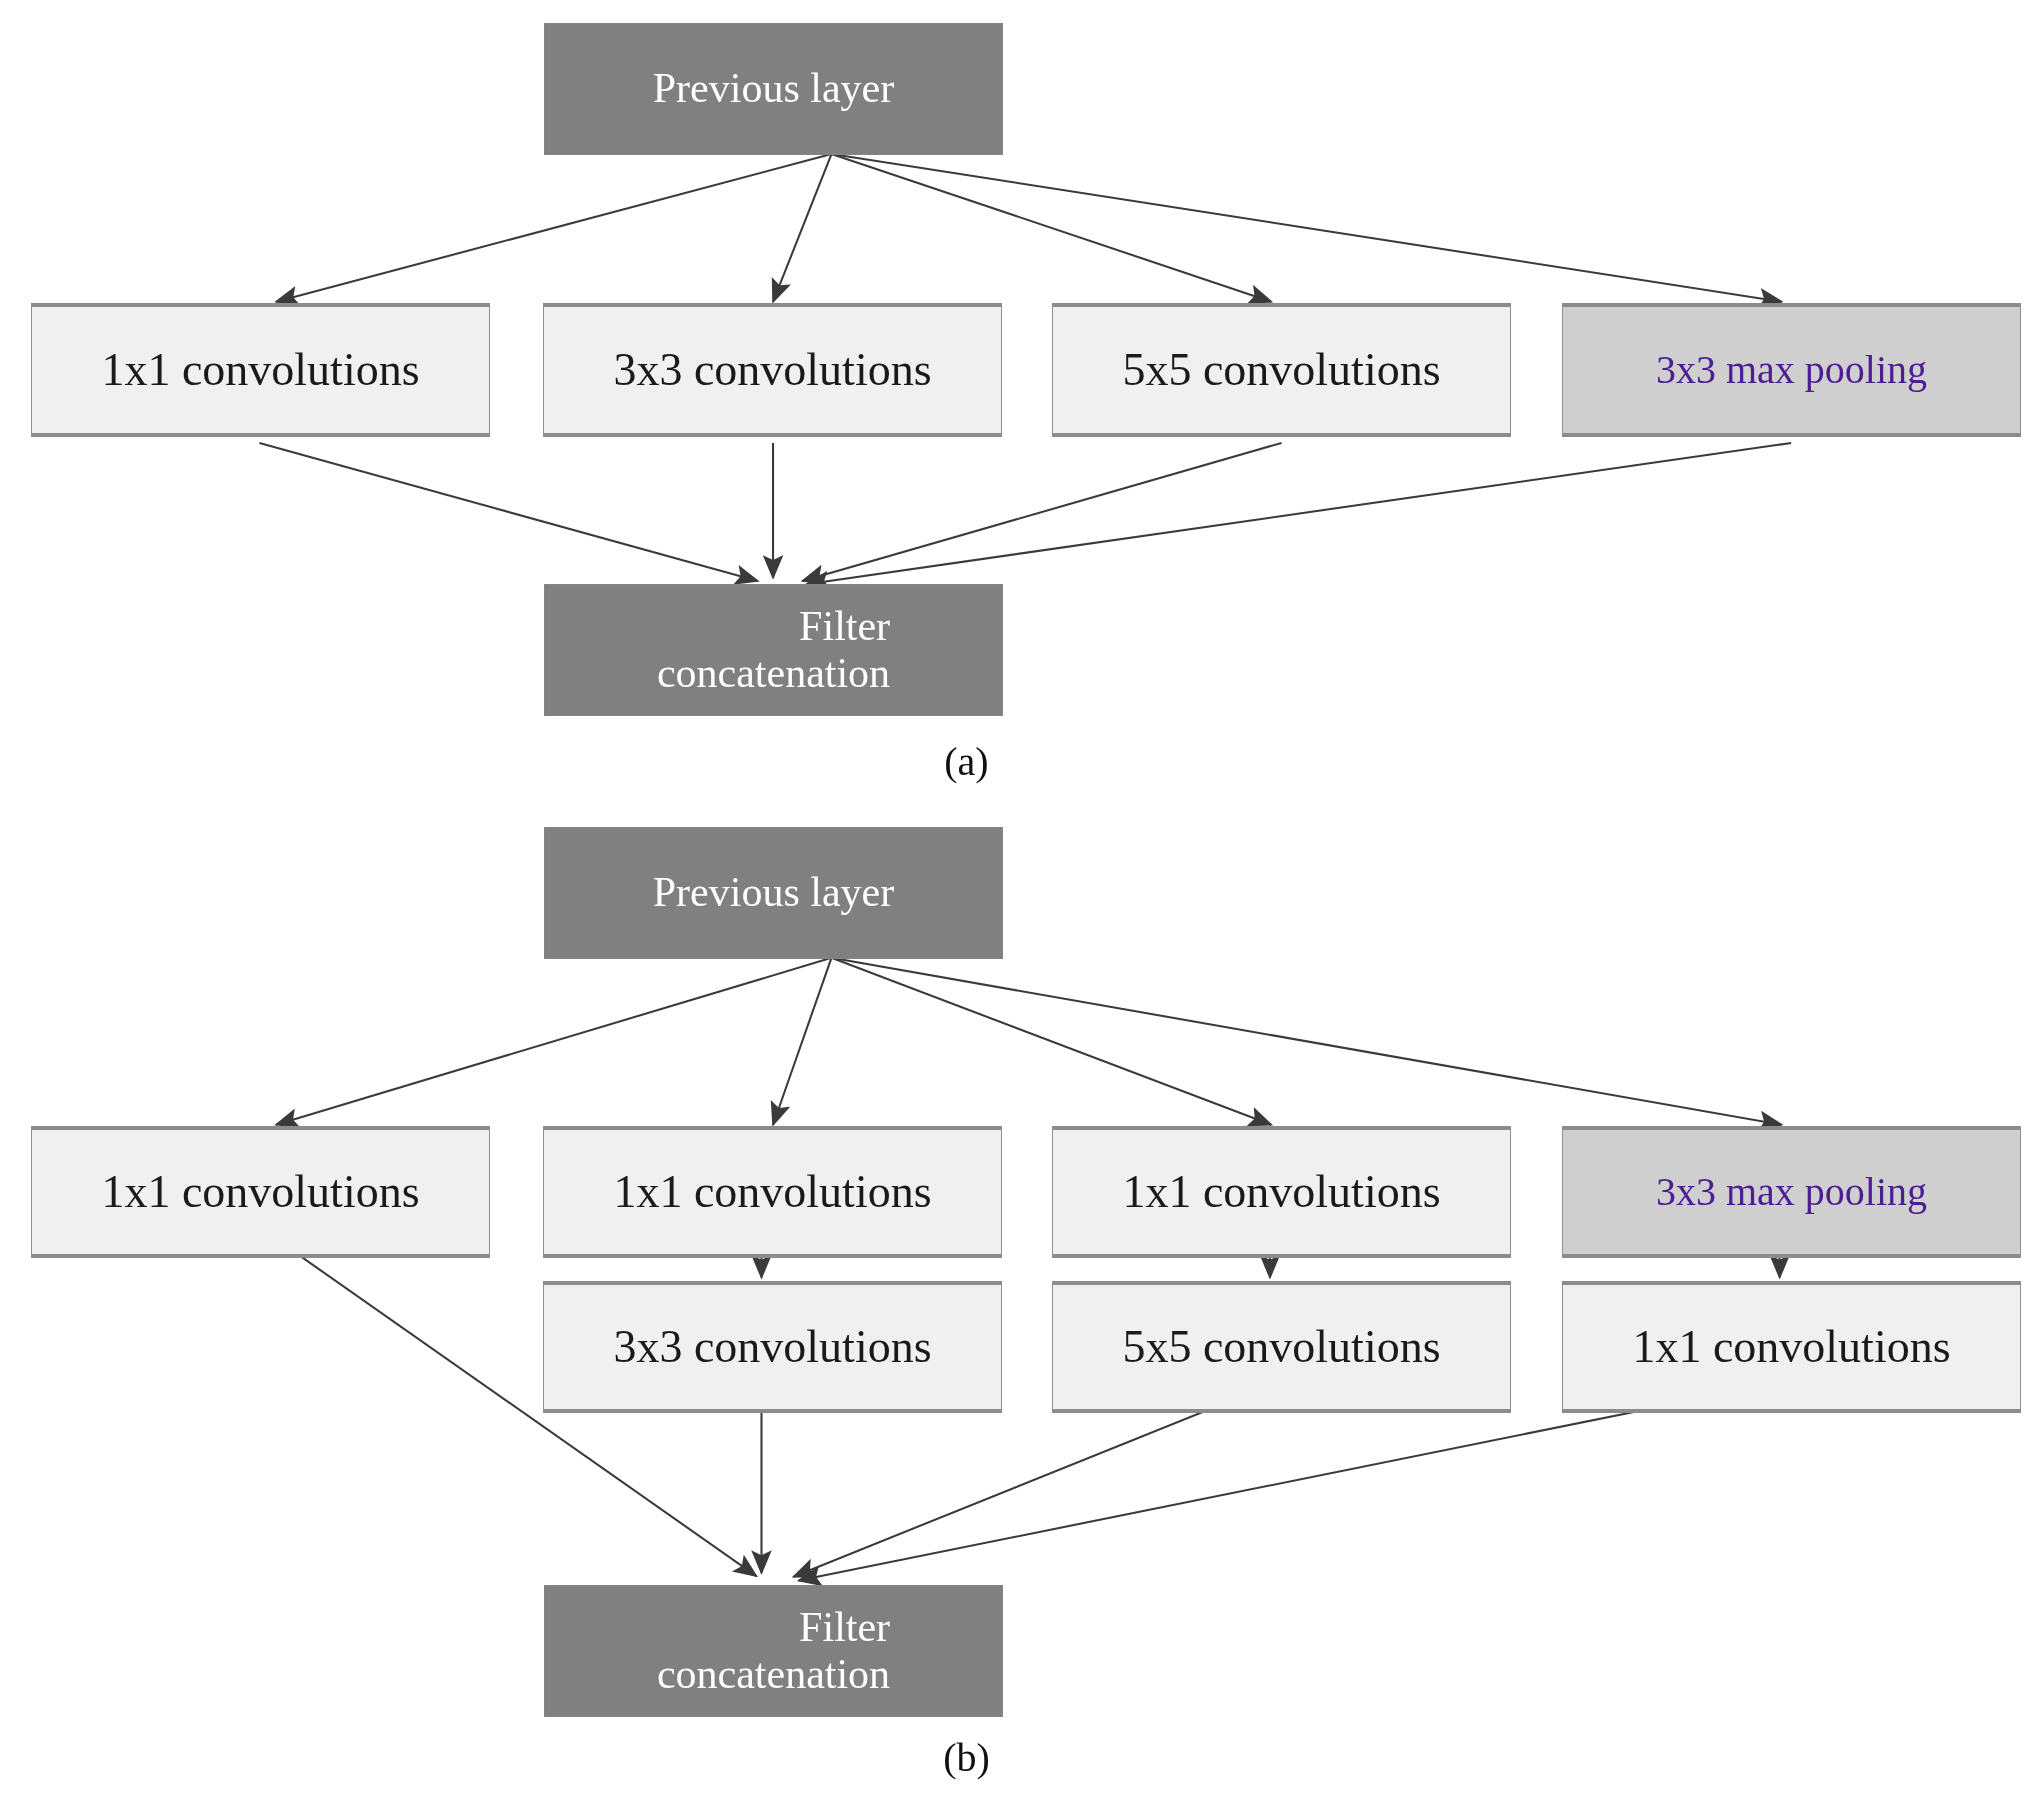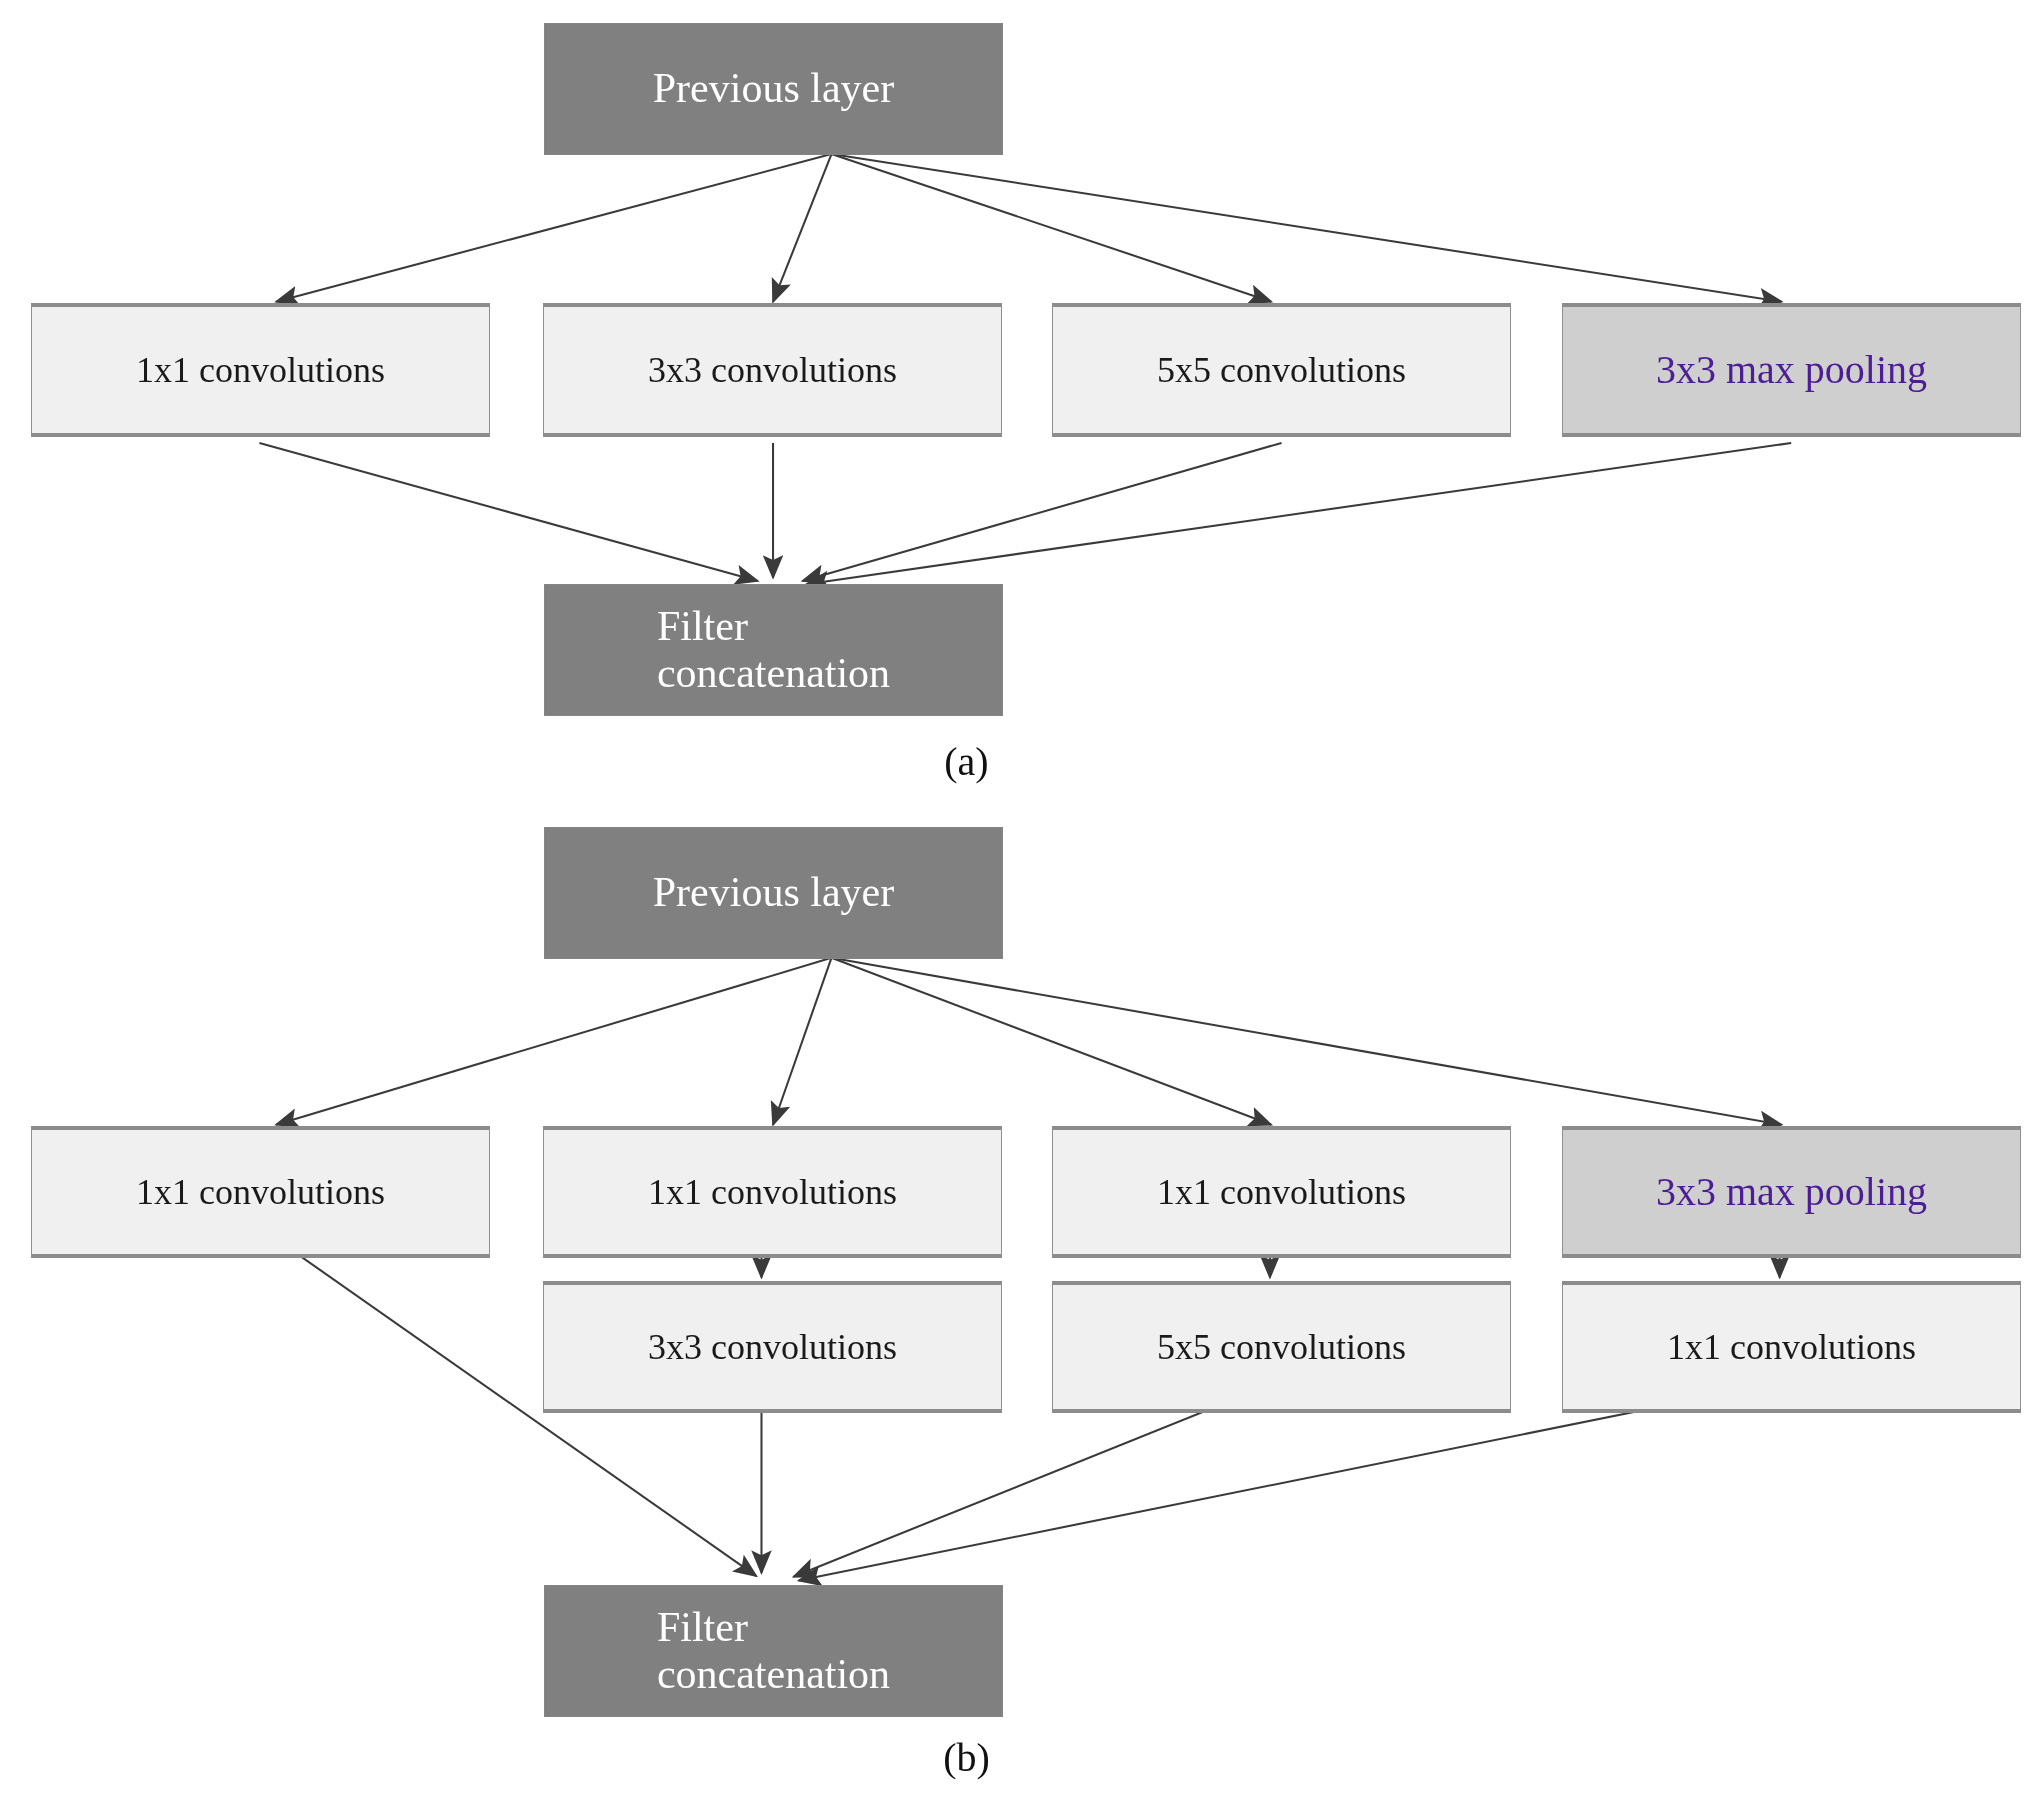--- a/index.html
+++ b/index.html
@@ -21,37 +21,37 @@
     top: 0;
     width: 2025px;
     height: 1811px;
   }
   .node-box {
     position: absolute;
     box-sizing: border-box;
     display: flex;
     align-items: center;
     justify-content: center;
-    text-align: left;
+    text-align: right;
     line-height: 1.12;
   }
   .node-dark {
     background: #808080;
     color: #ffffff;
     border: 1.3px solid #858585;
     font-size: 42px;
   }
   .node-light {
     background: #f0f0f0;
     color: #1a1a1a;
     border-top: 4.5px solid #8c8c8c;
     border-bottom: 4.5px solid #8c8c8c;
     border-left: 1.9px solid #8f8f8f;
     border-right: 1.9px solid #8f8f8f;
-    font-size: 36px;
+    font-size: 46px;
   }
   .node-pool {
     background: #cfcfcf;
     color: #4c1d95;
     border-top: 4.5px solid #8c8c8c;
     border-bottom: 4.5px solid #8c8c8c;
     border-left: 1.9px solid #8f8f8f;
     border-right: 1.9px solid #8f8f8f;
     font-size: 40px;
   }

